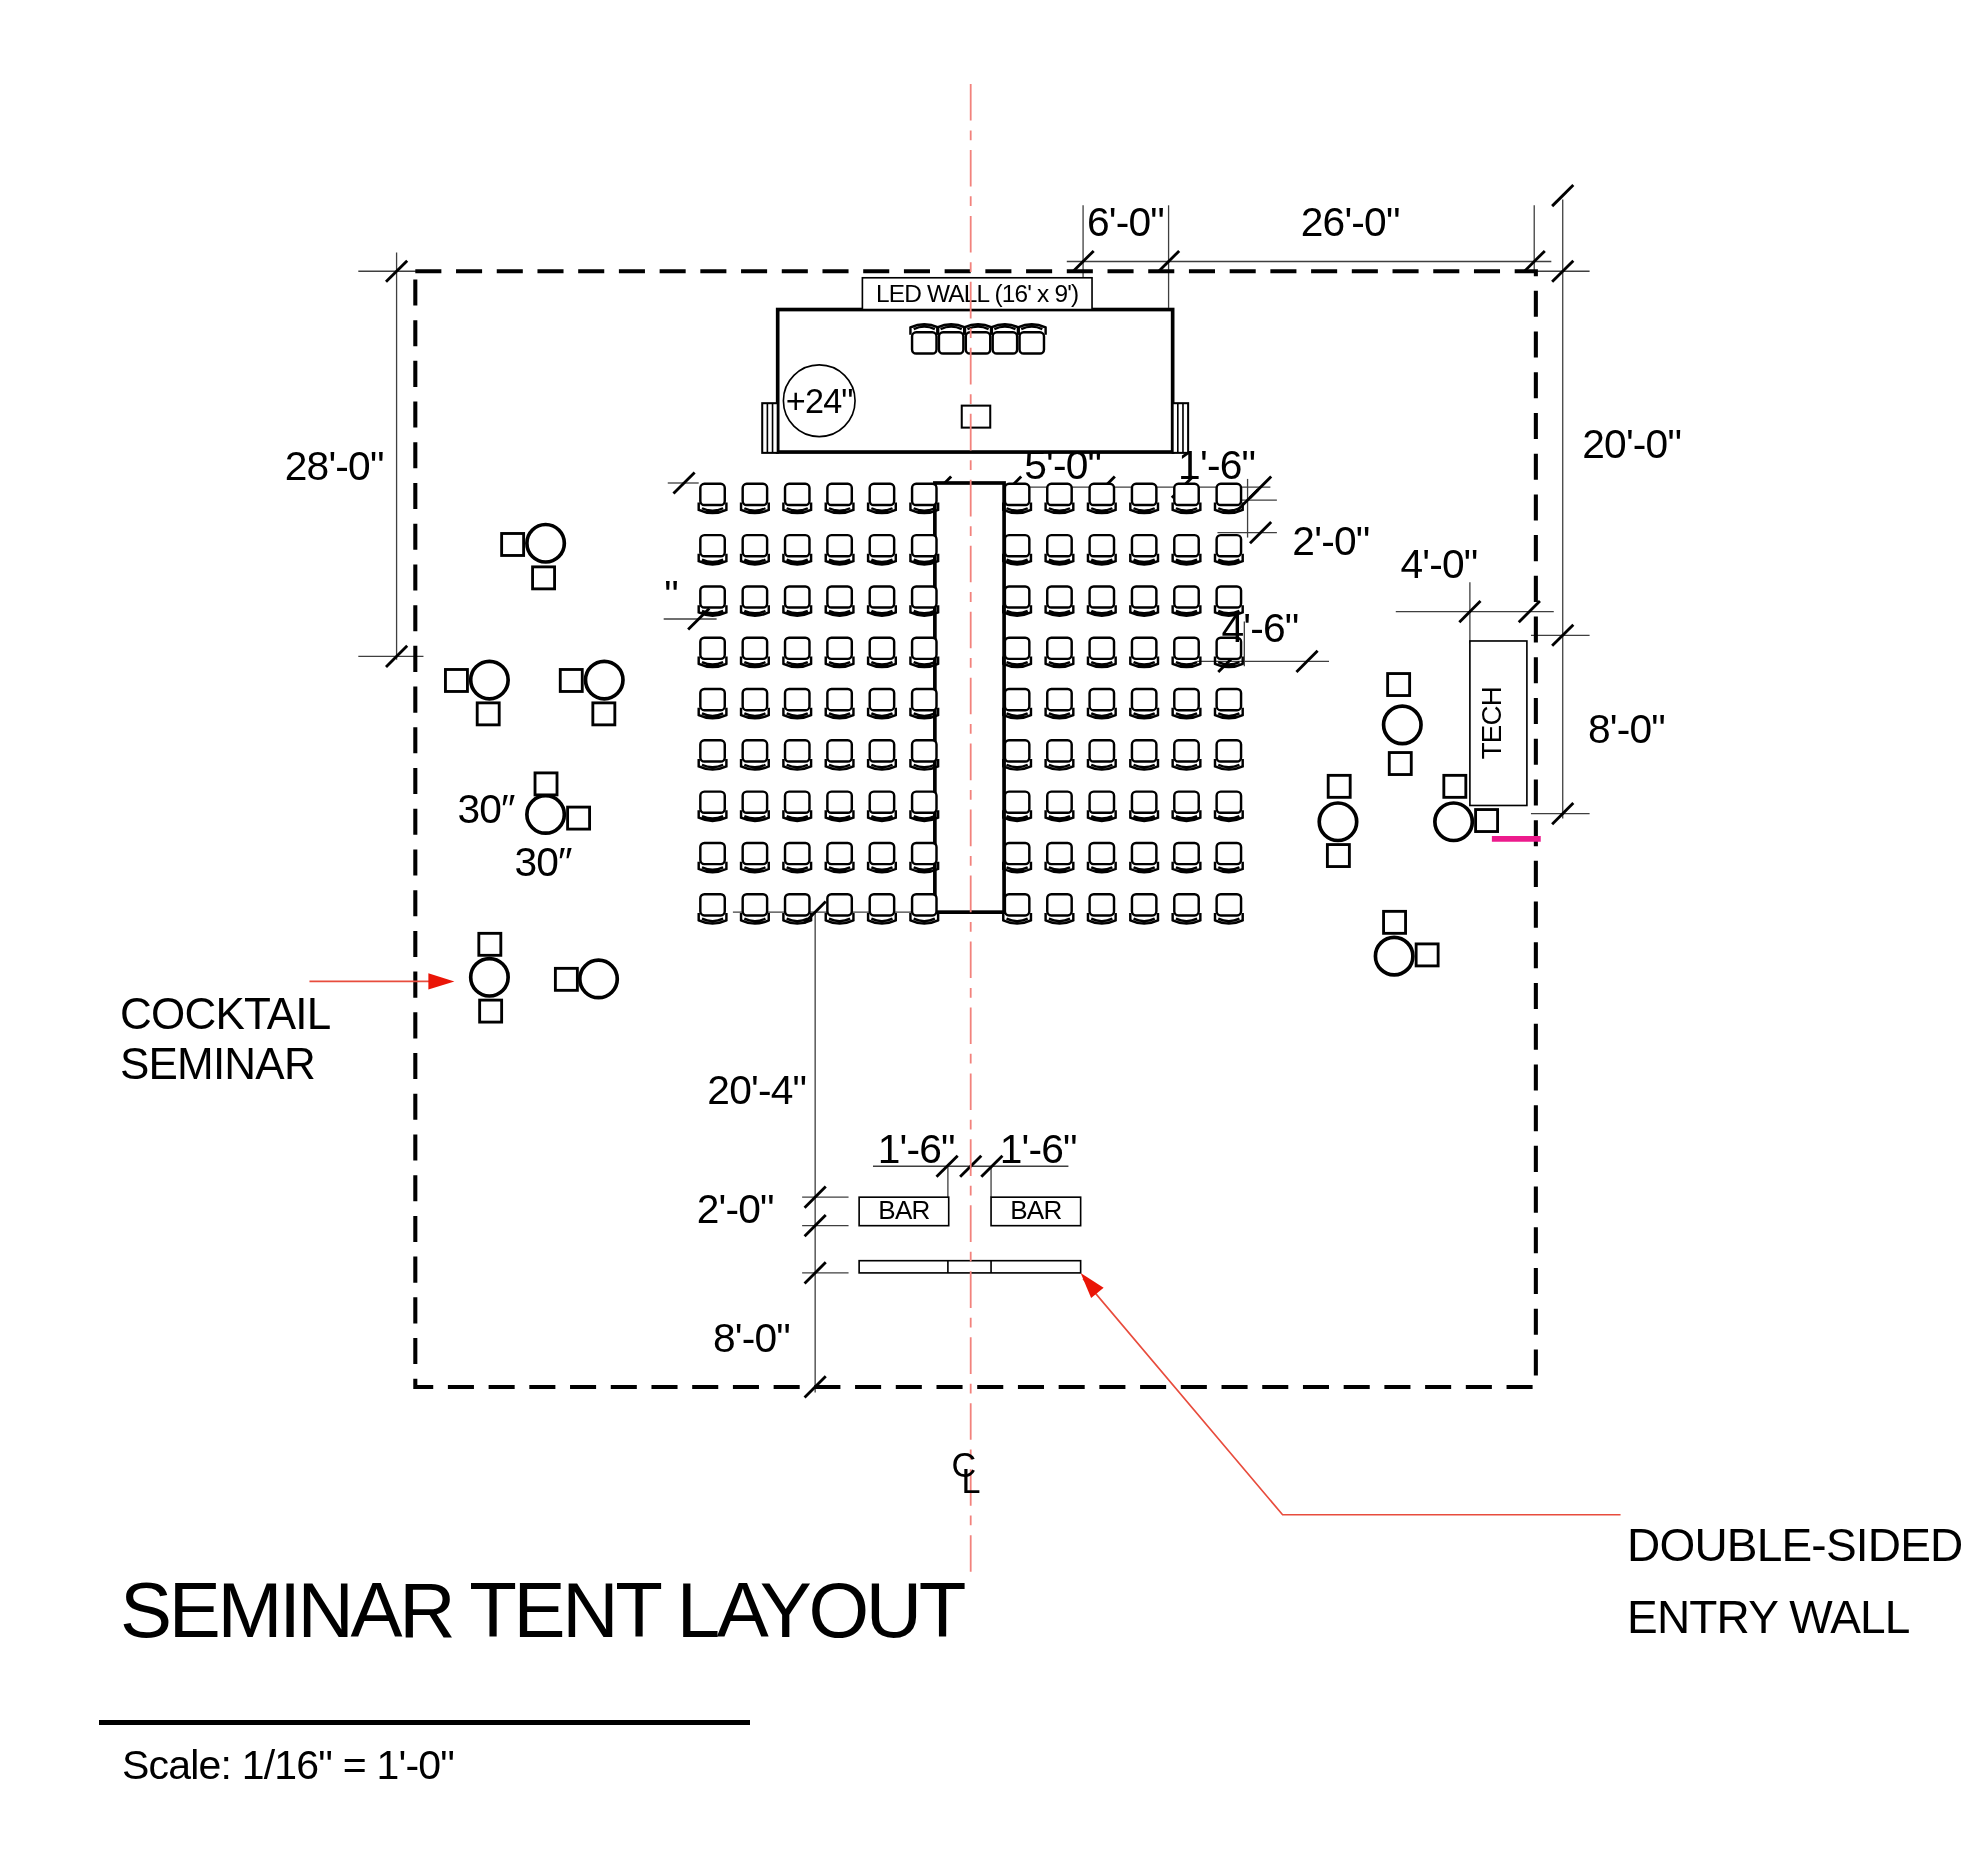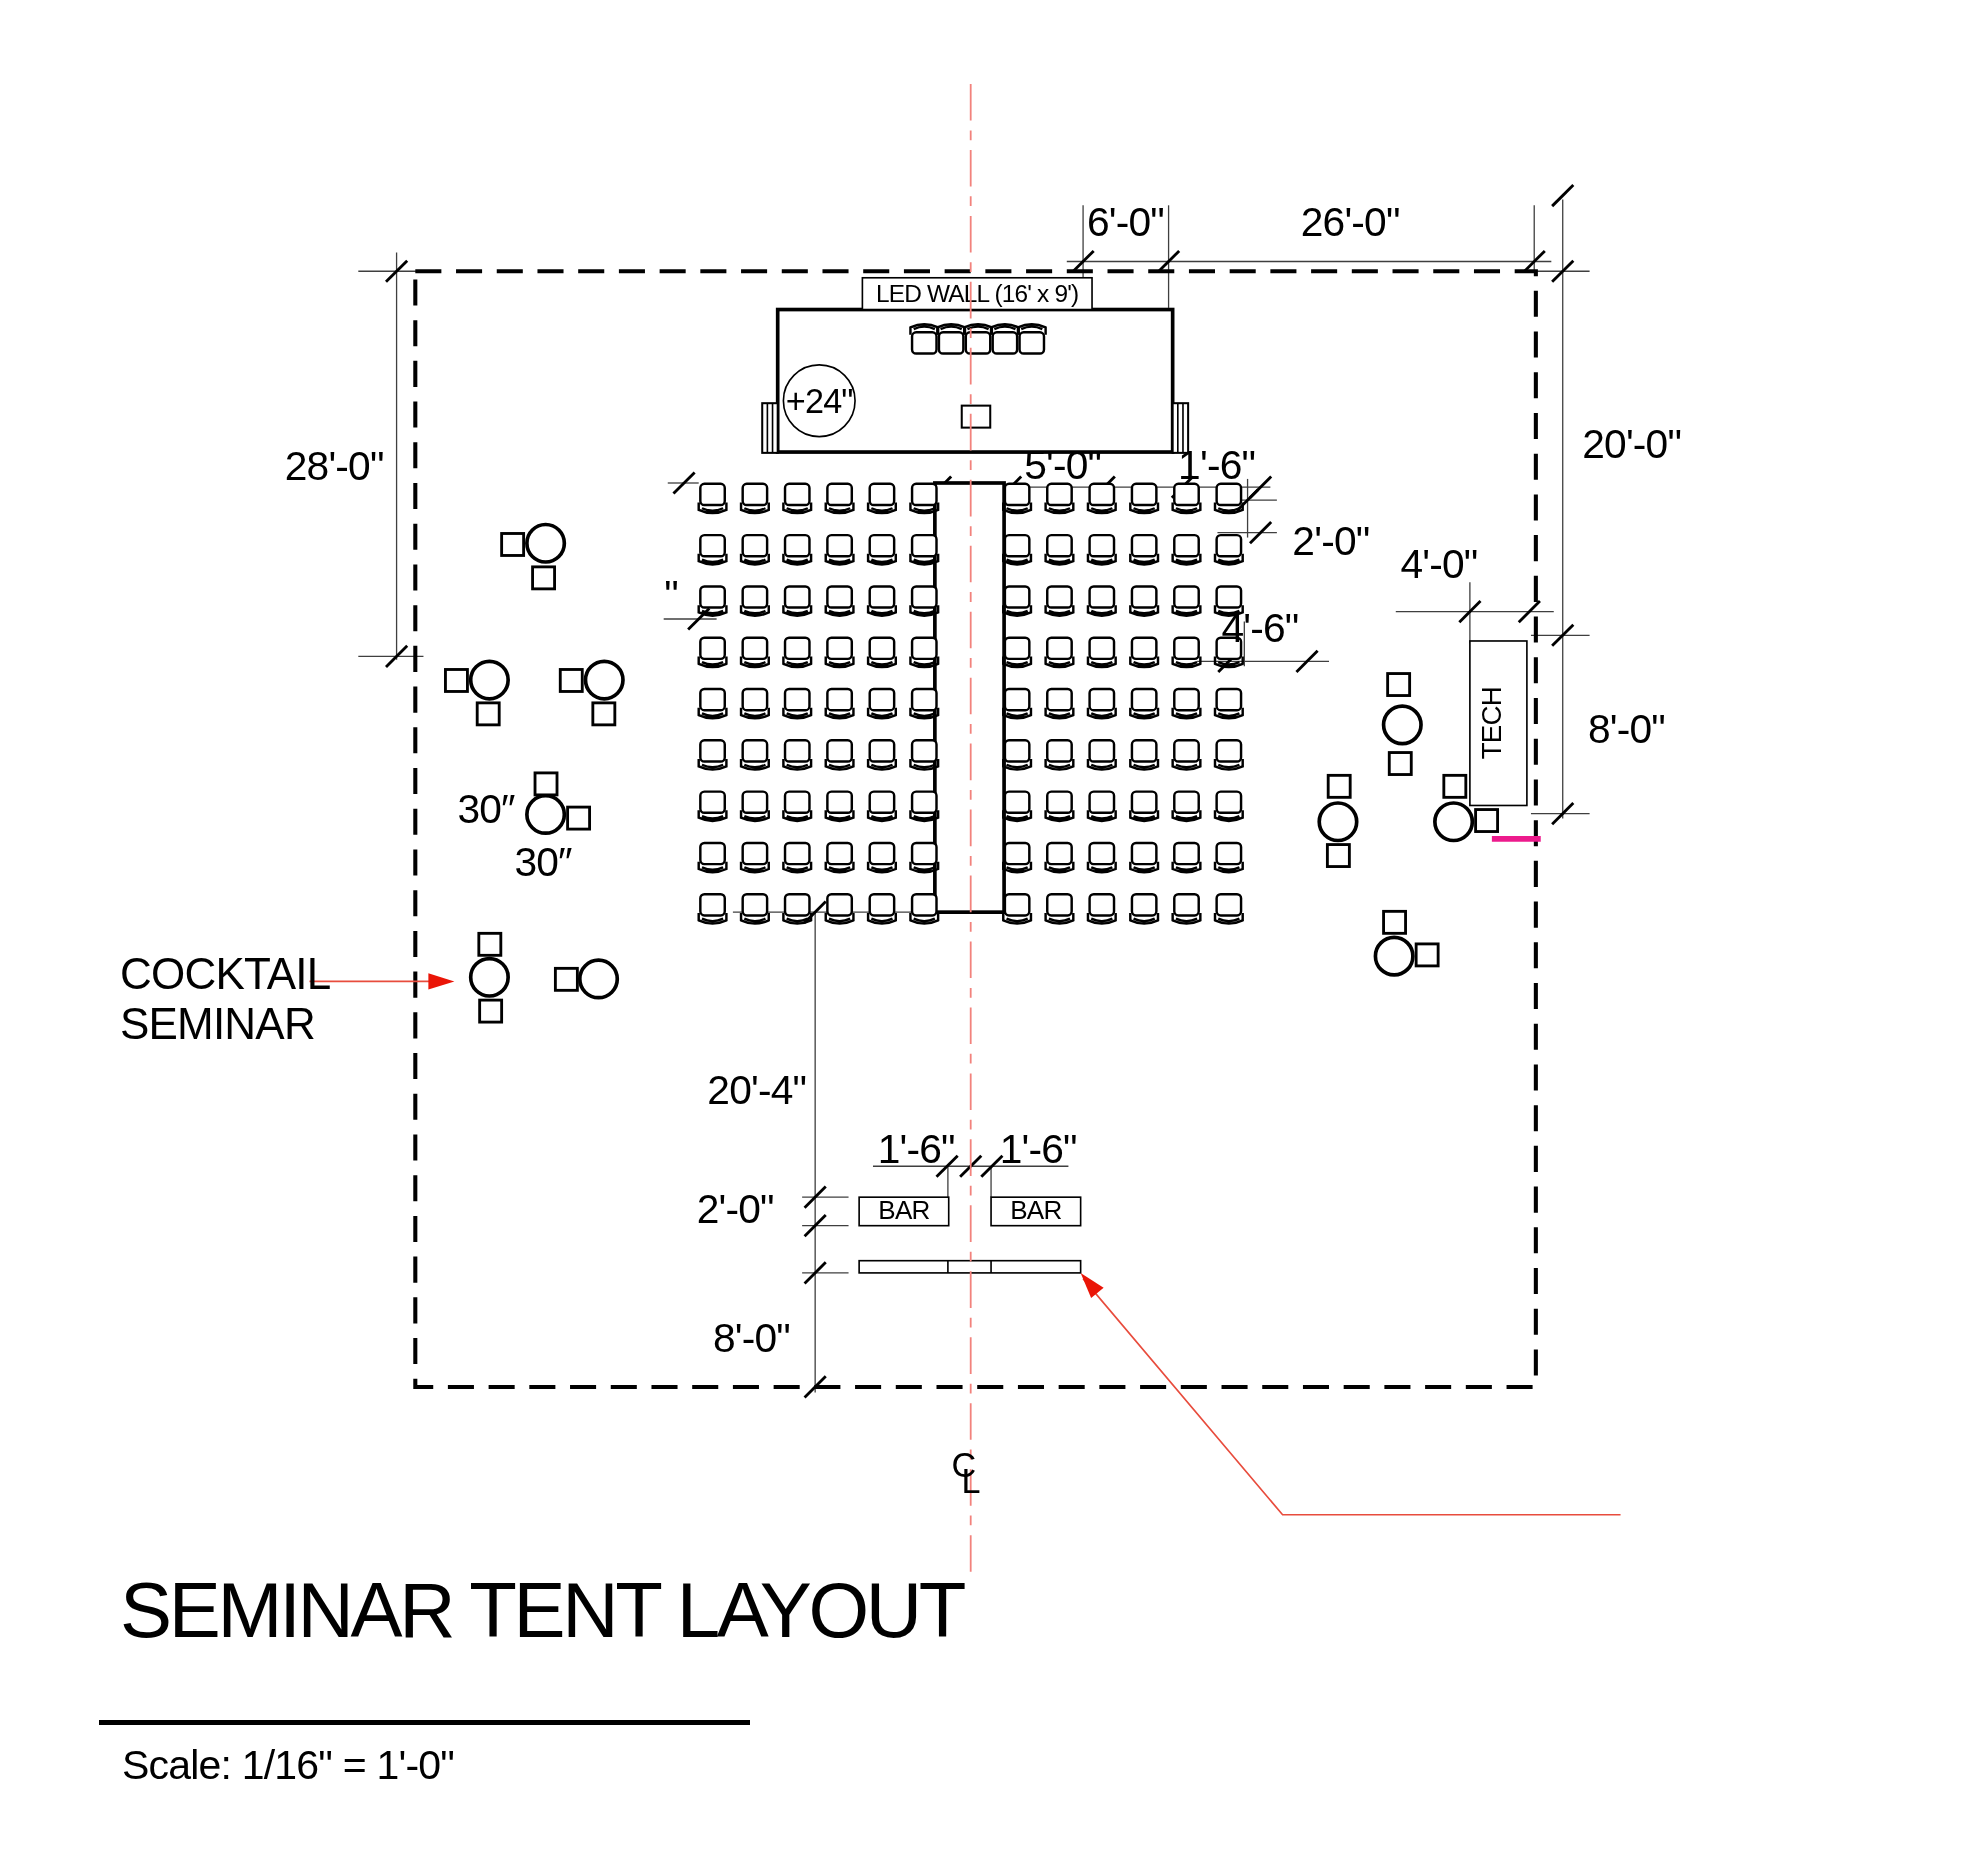--- a/index.html
+++ b/index.html
@@ -1,20 +1,20 @@
 <!DOCTYPE html>
 <html style="font-size:13px"><head>
 <meta charset="utf-8">
 <style>
   html,body{margin:0;padding:0;background:#ffffff;}
   .canvas{position:relative;width:1987px;height:1852px;background:#ffffff;overflow:hidden;
           font-family:"Liberation Sans",sans-serif;color:#000;}
   svg#plan{position:absolute;left:0;top:0;}
   svg#plan text{font-family:"Liberation Sans",sans-serif;fill:#000;letter-spacing:-1px;}
-  .label{position:absolute;letter-spacing:-0.8px;white-space:nowrap;}
+  .label{position:absolute;letter-spacing:-0.8px;white-space:nowrap;margin-top:40px;}
   .cocktail{left:120px;top:949px;font-size:44px;line-height:50px;}
   .entry{left:1627px;top:1469px;font-size:46px;line-height:72px;}
   .titleblock{position:absolute;left:0;top:0;}
   .title{position:absolute;left:120px;top:1565px;font-size:78px;letter-spacing:-3.3px;white-space:nowrap;}
   .rule{position:absolute;left:99px;top:1720px;width:651px;height:4.9px;background:#000;}
   .scale{position:absolute;left:122px;top:1742px;font-size:41px;letter-spacing:-0.8px;white-space:nowrap;}
 </style>
 </head>
 <body>
 
@@ -630,20 +630,24 @@
       <line x1="1192" y1="103" x2="1192" y2="1940" stroke="#f2827c" stroke-width="2.2" fill="none" stroke-dasharray="45 12 12 12"></line>
       <text x="1183" y="1814" font-size="42" text-anchor="middle" fill="#f2827c">C</text>
       <text x="1192" y="1833" font-size="42" text-anchor="middle" fill="#f2827c">L</text>
     </svg>
 
   <div class="label cocktail">
     <div>COCKTAIL</div>
     <div>SEMINAR</div>
   </div>
 
+  <div class="label entry">
+    <div>DOUBLE-SIDED</div>
+    <div>ENTRY WALL</div>
+  </div>
 
   <div class="titleblock">
     <div class="title">SEMINAR TENT LAYOUT</div>
     <div class="rule"></div>
     <div class="scale">Scale: 1/16" = 1'-0"</div>
   </div>
 
 </div>
 
 

